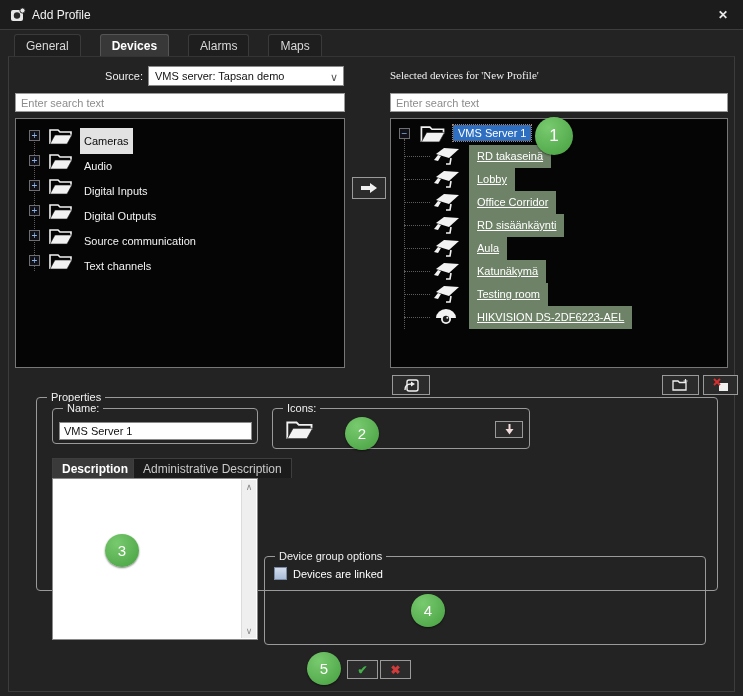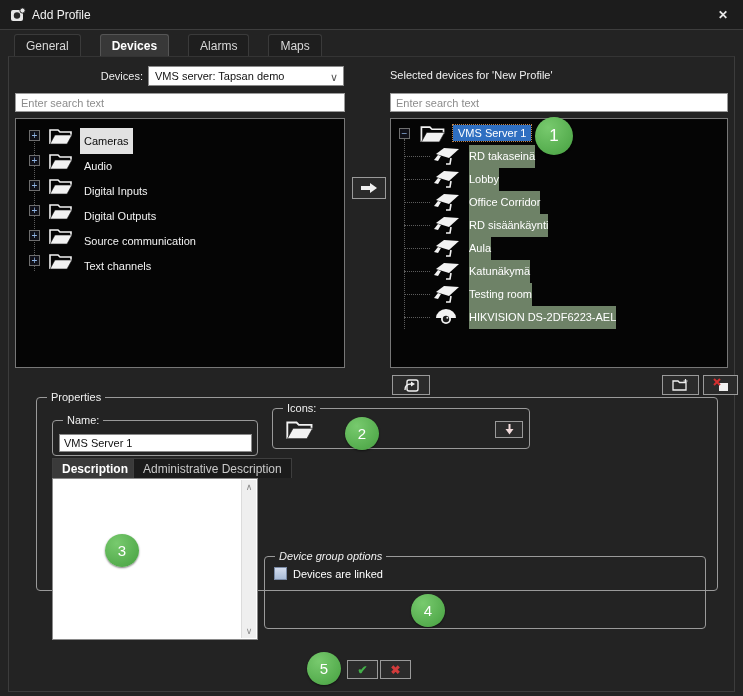--- a/index.html
+++ b/index.html
@@ -23,21 +23,21 @@
     background:#1e1e1e; color:#d8d8d8; border:1px solid #3a3a3a; border-bottom:none;
     border-radius:3px 3px 0 0; }
   .tab.active { background:#383838; color:#fff; font-weight:bold; border-color:#555; }
   .tabpage { position:absolute; left:8px; top:56px; width:727px; height:636px;
     border:1px solid #3c3c3c; border-top:1px solid #343434; background:#232323; }
   
   .src-label { position:absolute; left:40px; top:70px; width:103px; text-align:right; color:#eee; }
   .src-select { position:absolute; left:148px; top:66px; width:196px; height:20px;
     background:#fff; color:#111; border:1px solid #8a8a8a; line-height:18px; padding:0 6px; }
   .src-select .chev { position:absolute; right:5px; top:1px; color:#555; font-size:11px; }
-  .rp-title { position:absolute; left:390px; top:69px; color:#f0f0f0; }
+  .rp-title { position:absolute; left:390px; top:69px; color:#f0f0f0;font-family:Liberation Serif, serif; }
   
   .search { position:absolute; height:19px; background:#fff; border:1px solid #9a9a9a;
     font-family:"Liberation Sans", sans-serif; font-size:11px; color:#111; padding:0 5px; }
   .search::placeholder { color:#8c8c8c; opacity:1; }
   
   .treepanel { position:absolute; top:118px; height:250px; background:#050505;
     border:1px solid #777; overflow:hidden; }
   .lt { left:15px; width:330px; } .rt { left:390px; width:338px; }
   .trow { position:relative; height:25px; }
   .expander { position:absolute; width:11px; height:11px; border:1px solid #6e6e6e;
@@ -45,21 +45,21 @@
   .conn { position:absolute; border-left:1px dotted #5c5c5c; width:0; }
   .stub { position:absolute; border-top:1px dotted #5c5c5c; height:0; }
   .flabel { position:absolute; left:64px; top:4px; padding:7px 4px; color:#f2f2f2; white-space:nowrap; }
   .flabel.sel { background:#e2e2e2; color:#0a0a0a; }
   .folder-svg { position:absolute; left:32px; top:3px; }
   
   .rrow { position:relative; height:23px; }
   .rootlabel { position:absolute; left:62px; top:2px; padding:2px 5px; background:#2f6fc1;
     color:#fff; outline:1px dotted #b9824c; white-space:nowrap; }
   .dev-label { position:absolute; left:78px; top:0; height:23px; line-height:23px;
-    padding:0 0; background:#6e8267; color:#fff; white-space:nowrap; }
+    padding:0 8px; background:#6e8267; color:#fff; white-space:nowrap;text-decoration:underline; }
   .cam { position:absolute; left:42px; top:2px; }
   
   .sqbtn { position:absolute; background:#2b2b2b; border:1px solid #9a9a9a;
     display:flex; align-items:center; justify-content:center; cursor:pointer; }
   .movebtn { left:352px; top:177px; width:34px; height:22px; }
   
   .gbox { position:absolute; border:1px solid #9a9a9a; border-radius:4px; }
   .gbox > .glabel { position:absolute; top:-7px; left:10px; background:#232323;
     padding:0 4px; color:#f0f0f0; font-size:11px; }
   
@@ -103,21 +103,21 @@
   </div>
 
   <div class="tabstrip">
     <div class="tab">General</div>
     <div class="tab active">Devices</div>
     <div class="tab">Alarms</div>
     <div class="tab">Maps</div>
   </div>
   <div class="tabpage"></div>
 
-  <div class="src-label">Devices:</div>
+  <div class="src-label">Source:</div>
   <div class="src-select">
     <span>VMS server: Tapsan demo</span>
     <span class="chev">∨</span>
   </div>
   <div class="rp-title">Selected devices for 'New Profile'</div>
 
   <input class="search" style="left: 15px; top: 93px; width: 330px;" placeholder="Enter search text">
   <input class="search" style="left: 390px; top: 93px; width: 338px;" placeholder="Enter search text">
 
   <div class="treepanel lt">
@@ -286,21 +286,21 @@
     <svg width="16" height="14" viewBox="0 0 16 14">
       <rect x="6" y="5" width="9" height="8" fill="#f0f0f0"></rect>
       <path d="M1 1 L7 7 M7 1 L1 7" stroke="#d43030" stroke-width="2"></path>
     </svg>
   </div>
 
   <div class="gbox" style="left:36px; top:397px; width:682px; height:194px;">
     <span class="glabel">Properties</span>
   </div>
 
-  <div class="gbox" style="left:52px; top:420px; width:206px; height:36px;">
+  <div class="gbox" style="left:52px; top:408px; width:206px; height:36px;">
     <span class="glabel">Name:</span>
     <input style="position: absolute; left: 6px; top: 13px; width: 193px; height: 18px; background: rgb(255, 255, 255); border: 1px solid rgb(138, 138, 138); font-family: &quot;Liberation Sans&quot;, sans-serif; font-size: 11px; color: rgb(17, 17, 17); padding: 0px 4px;" value="VMS Server 1">
   </div>
 
   <div class="gbox" style="left:272px; top:408px; width:258px; height:41px;">
     <span class="glabel">Icons:</span>
     <svg style="position:absolute; left:12px; top:10px;" width="30" height="22" viewBox="0 0 26 19">
       <path d="M2 17 V3 h8 l2 2 h11 v4" fill="none" stroke="#f2f2f2" stroke-width="1.6"></path>
       <path d="M2 17 l5 -9 h17 l-5 9 z" fill="#f2f2f2" stroke="#1a1a1a" stroke-width="0.6"></path>
     </svg>
@@ -316,21 +316,21 @@
   <div class="dtab" style="left:133px; top:458px;">Administrative Description</div>
 
   <div class="descbox">
     <span></span>
     <div class="vscroll">
       <div class="up">∧</div>
       <div class="dn">∨</div>
     </div>
   </div>
 
-  <div class="gbox" style="left:264px; top:556px; width:442px; height:73px;font-style:italic;">
+  <div class="gbox" style="left:264px; top:556px; width:442px; height:89px;">
     <span class="glabel">Device group options</span>
   </div>
   <div class="cbrow">
     <div class="cb"></div>
     <span>Devices are linked</span>
   </div>
 
   <div class="sqbtn okbtn">
       <span>✔</span>
     </div>

